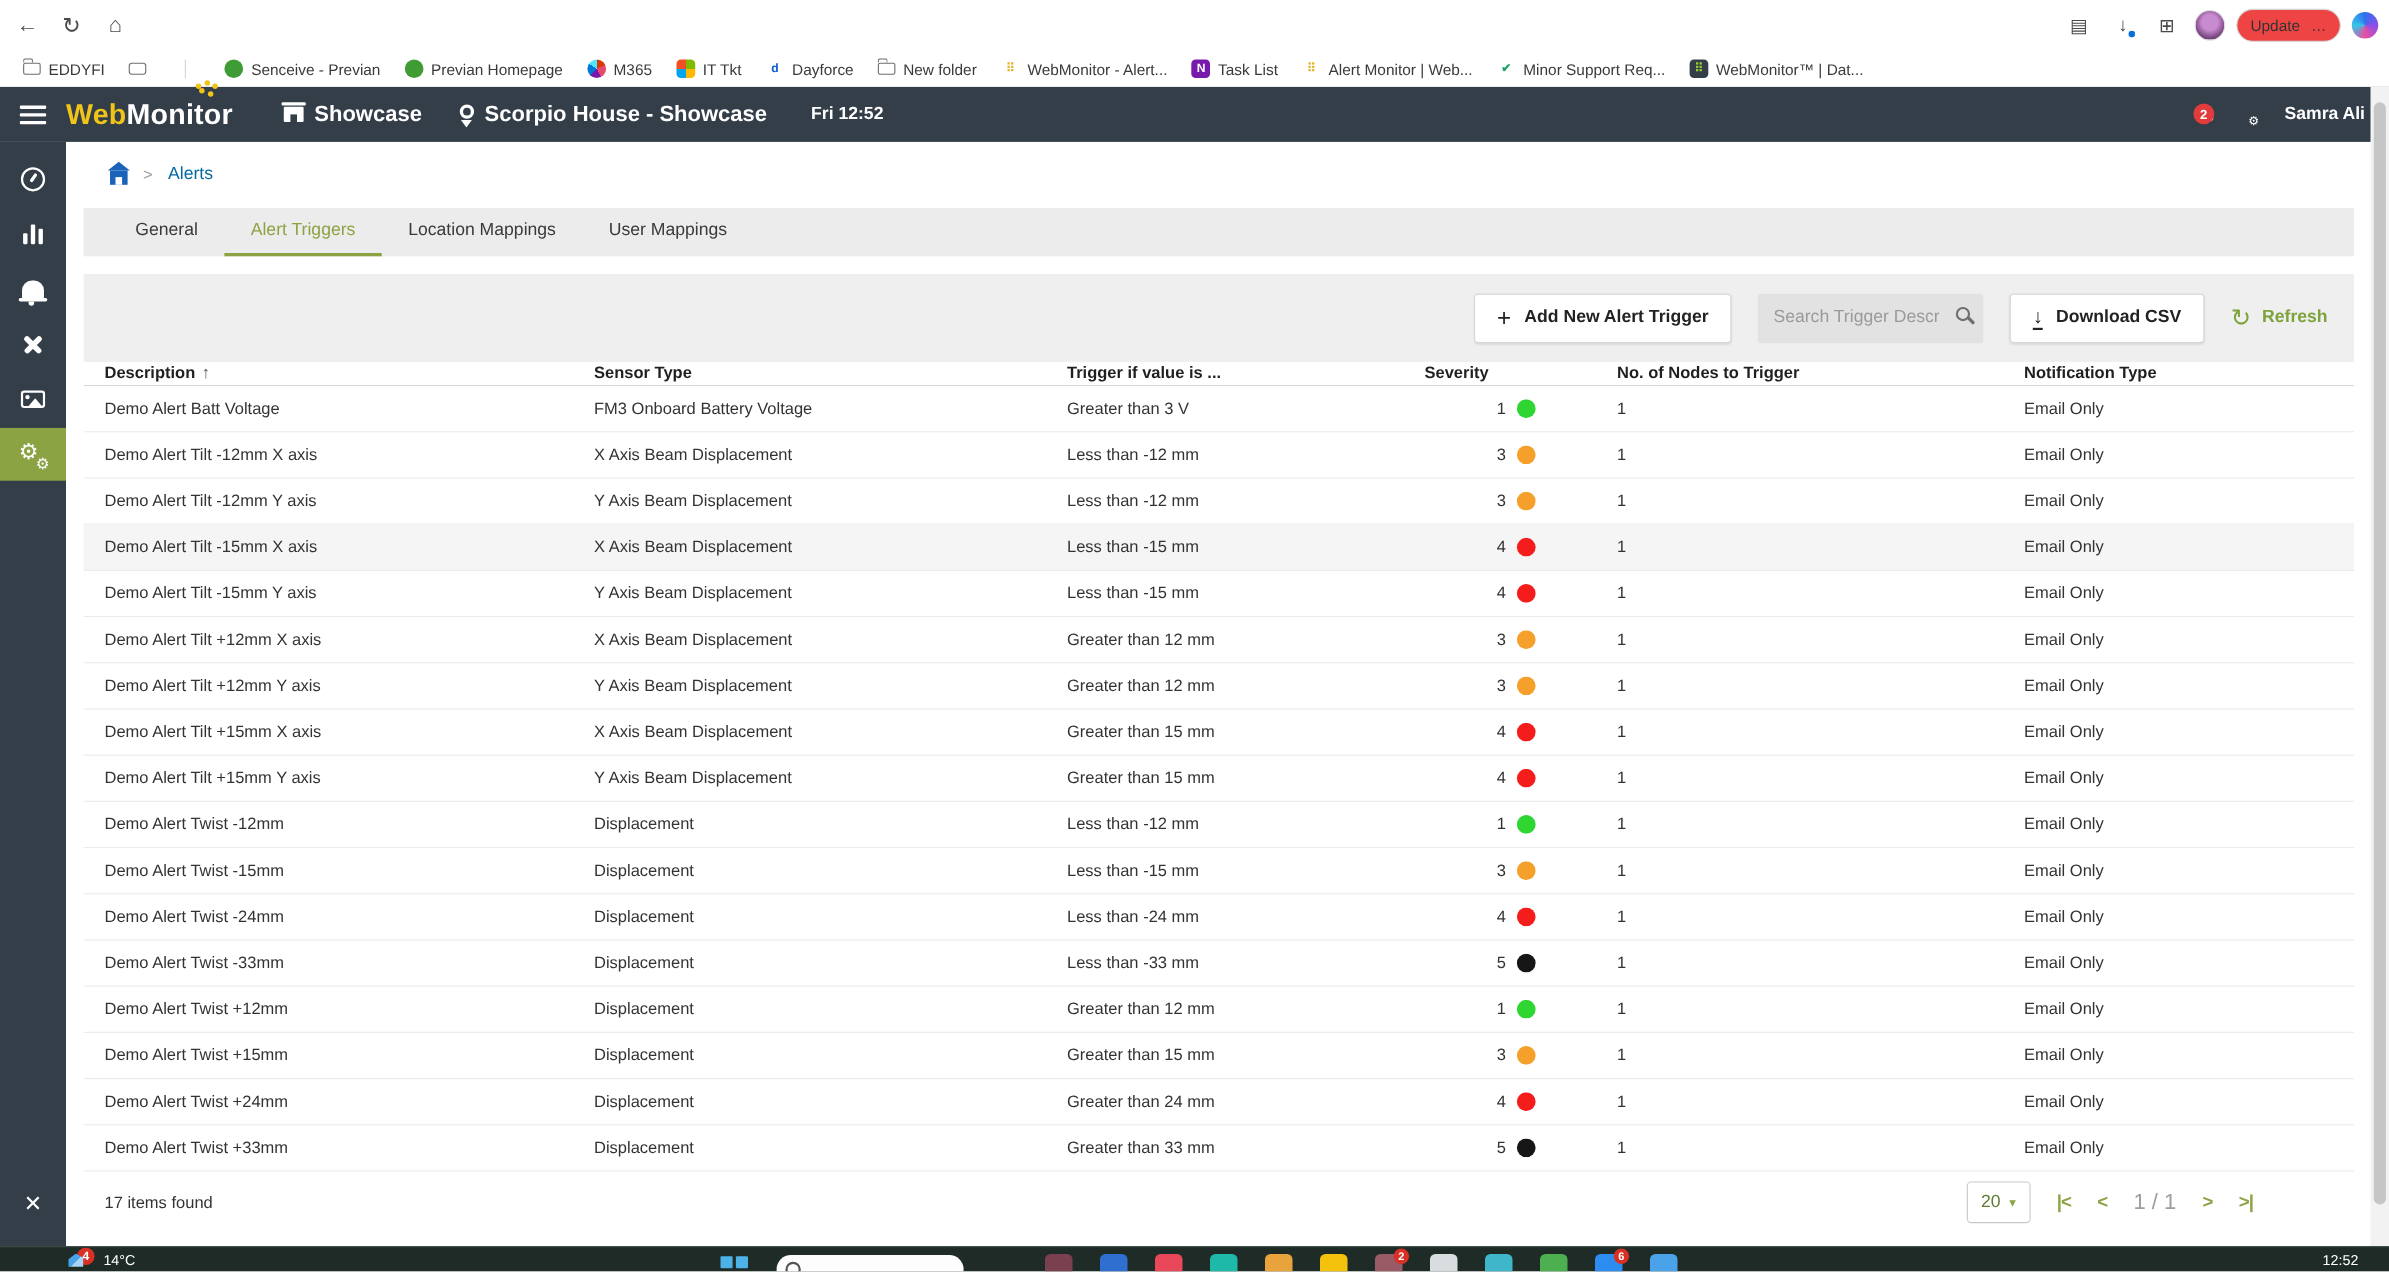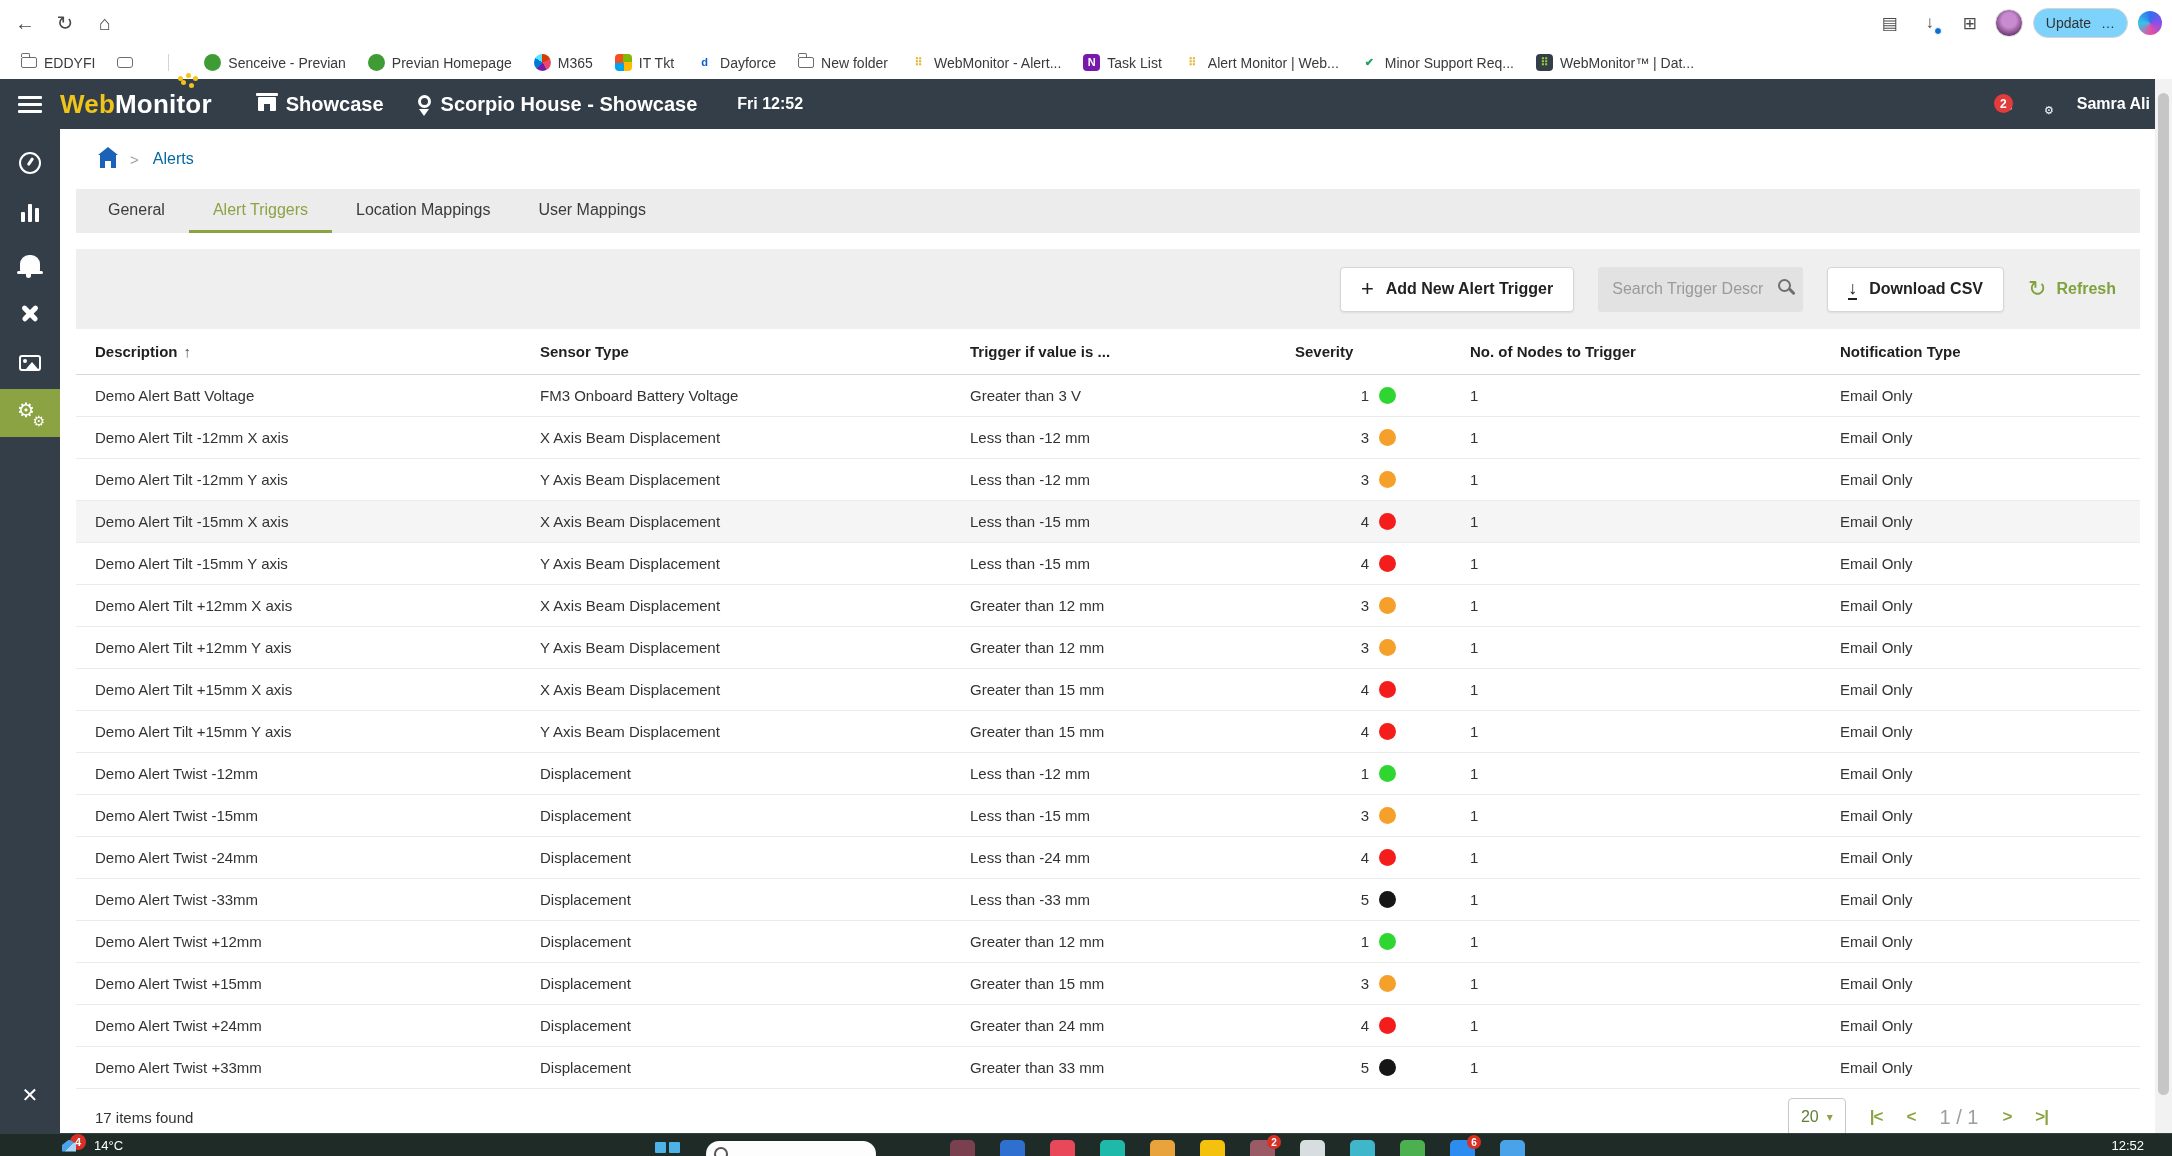--- a/index.html
+++ b/index.html
@@ -21,21 +21,21 @@
   .pill-ic { width:28px; height:28px; display:flex; align-items:center; justify-content:center;
     font-size:16px; color:#4a4a4a; }
   .tb-right { position:absolute; right:10px; top:0; height:46px; display:flex; align-items:center; gap:10px; }
   .tb-ic { width:30px; height:30px; display:flex; align-items:center; justify-content:center;
     font-size:17px; color:#4a4a4a; position:relative; }
   .dl-dot { position:absolute; right:3px; bottom:3px; width:8px; height:8px; border-radius:50%;
     background:#0b6fd6; border:1.5px solid #fff; }
   .avatar { width:28px; height:28px; border-radius:50%;
     background:radial-gradient(circle at 50% 40%, #c98bd0 0 35%, #6d3a73 75%); border:1px solid #ddd; }
   .update-pill { height:30px; border:1px solid #d4d4d4; border-radius:16px; display:flex; align-items:center;
-    gap:10px; padding:0 12px; font-size:14px; color:#333; background:#7dd3fc; }
+    gap:10px; padding:0 12px; font-size:14px; color:#333; background:#ef4444; }
   .copilot { width:24px; height:24px; border-radius:50%;
     background:conic-gradient(#2f6ff0,#8a4fe8,#e84fa0,#35c5e8,#2f6ff0); }
 
   .bookmarks-bar { height:33px; background:#fff; display:flex; align-items:center; padding-left:12px; gap:4px; }
   .bm { display:flex; align-items:center; gap:7px; padding:0 9px; height:26px; border-radius:5px; cursor:pointer; }
   .bm-label { font-size:14px; color:#3a3a3a; white-space:nowrap; }
   .bm-icon { width:17px; height:17px; display:inline-flex; align-items:center; justify-content:center;
     font-size:11px; font-weight:bold; border-radius:4px; line-height:1; }
   .bm-icon.round { border-radius:50%; }
   .bm-icon.ic-folder { width:16px; height:11px; border:1.6px solid #6d6d6d; border-radius:2px; position:relative; background:transparent!important; }
@@ -98,42 +98,42 @@
   .content { flex:1; background:#fff; padding:0 16px; max-width:2096px; }
 
   .breadcrumb { height:60px; display:flex; align-items:center; gap:14px; padding-left:24px; }
   .home-ic { position:relative; width:16px; height:13px; background:#1a63b8; margin-top:5px; cursor:pointer; }
   .home-ic::before { content:""; position:absolute; top:-8px; left:-2px;
     border-left:10px solid transparent; border-right:10px solid transparent; border-bottom:8px solid #1a63b8; }
   .home-ic::after { content:""; position:absolute; bottom:0; left:5px; width:6px; height:7px; background:#fff; }
   .crumb-sep { color:#9e9e9e; font-size:15px; }
   .crumb-link { color:#0369a1; font-size:16px; cursor:pointer; }
 
-  .tabstrip { height:44px; background:#ececec; display:flex; align-items:stretch; padding-left:8px; }
+  .tabstrip { height:44px; background:#ececec; display:flex; align-items:stretch; padding-left:23px; }
   .tab { display:flex; align-items:center; padding:0 24px; font-size:16px; color:#3a3a3a; cursor:pointer; border-bottom:3px solid transparent; }
   .tab.active { color:#8ca344; border-bottom-color:#8ca344; }
 
   .toolbar-band { margin-top:16px; height:80px; background:#efefef; display:flex; align-items:center;
     justify-content:flex-end; gap:24px; padding-right:24px; }
   .btn { height:45px; background:#fff; border:1px solid #d6d6d6; border-radius:4px; display:flex; align-items:center;
     gap:12px; padding:0 20px; font-size:16px; font-weight:bold; color:#222; box-shadow:0 1px 2px rgba(0,0,0,.08); cursor:pointer; }
   .plus-ic { font-size:22px; font-weight:normal; }
   .dl-ic { font-size:18px; font-weight:bold; border-bottom:2.5px solid #222; line-height:1; padding-bottom:1px; }
   .search-box { height:45px; width:205px; background:#e2e2e2; border-radius:3px; position:relative; }
   .search-box input { width:100%; height:100%; background:transparent; border:none; outline:none;
     font-size:16px; color:#444; padding:0 40px 0 14px; font-family:"Liberation Sans", sans-serif; }
   .search-box input::placeholder { color:#9a9a9a; }
   .mag { position:absolute; right:12px; top:12px; width:13px; height:13px; border:2px solid #6f6f6f; border-radius:50%; }
   .mag::after { content:""; position:absolute; width:8px; height:2.5px; background:#6f6f6f; transform:rotate(45deg); right:-7px; bottom:-3px; border-radius:2px; }
   .refresh { display:flex; align-items:center; gap:10px; color:#7fa33c; font-size:16px; font-weight:bold; cursor:pointer; }
   .refresh .ric { font-size:22px; font-weight:normal; }
 
   
   .thead, .trow { display:grid; grid-template-columns:404px 430px 325px 175px 370px 1fr; align-items:center; }
-  .thead { height:46px; border-bottom:1px solid #d8d8d8; font-weight:bold; font-size:15px; color:#1f1f1f; }
+  .thead { height:22px; border-bottom:1px solid #d8d8d8; font-weight:bold; font-size:15px; color:#1f1f1f; }
   .trow { height:42px; border-bottom:1px solid #ebebeb; font-size:15px; color:#333; cursor:pointer; }
   .trow.row-highlight { background:#f5f5f5; }
   .cell { padding-left:60px; white-space:nowrap; overflow:hidden; }
   .c-desc { padding-left:19px; }
   .c-sev { display:flex; align-items:center; justify-content:flex-end; gap:10px; padding:0 14px 0 0; }
   .thead .c-sev { justify-content:flex-start; padding-left:60px; }
   .sev-dot { width:17px; height:17px; border-radius:50%; }
   .sort-arrow { color:#555; font-weight:normal; margin-left:6px; }
 
   

